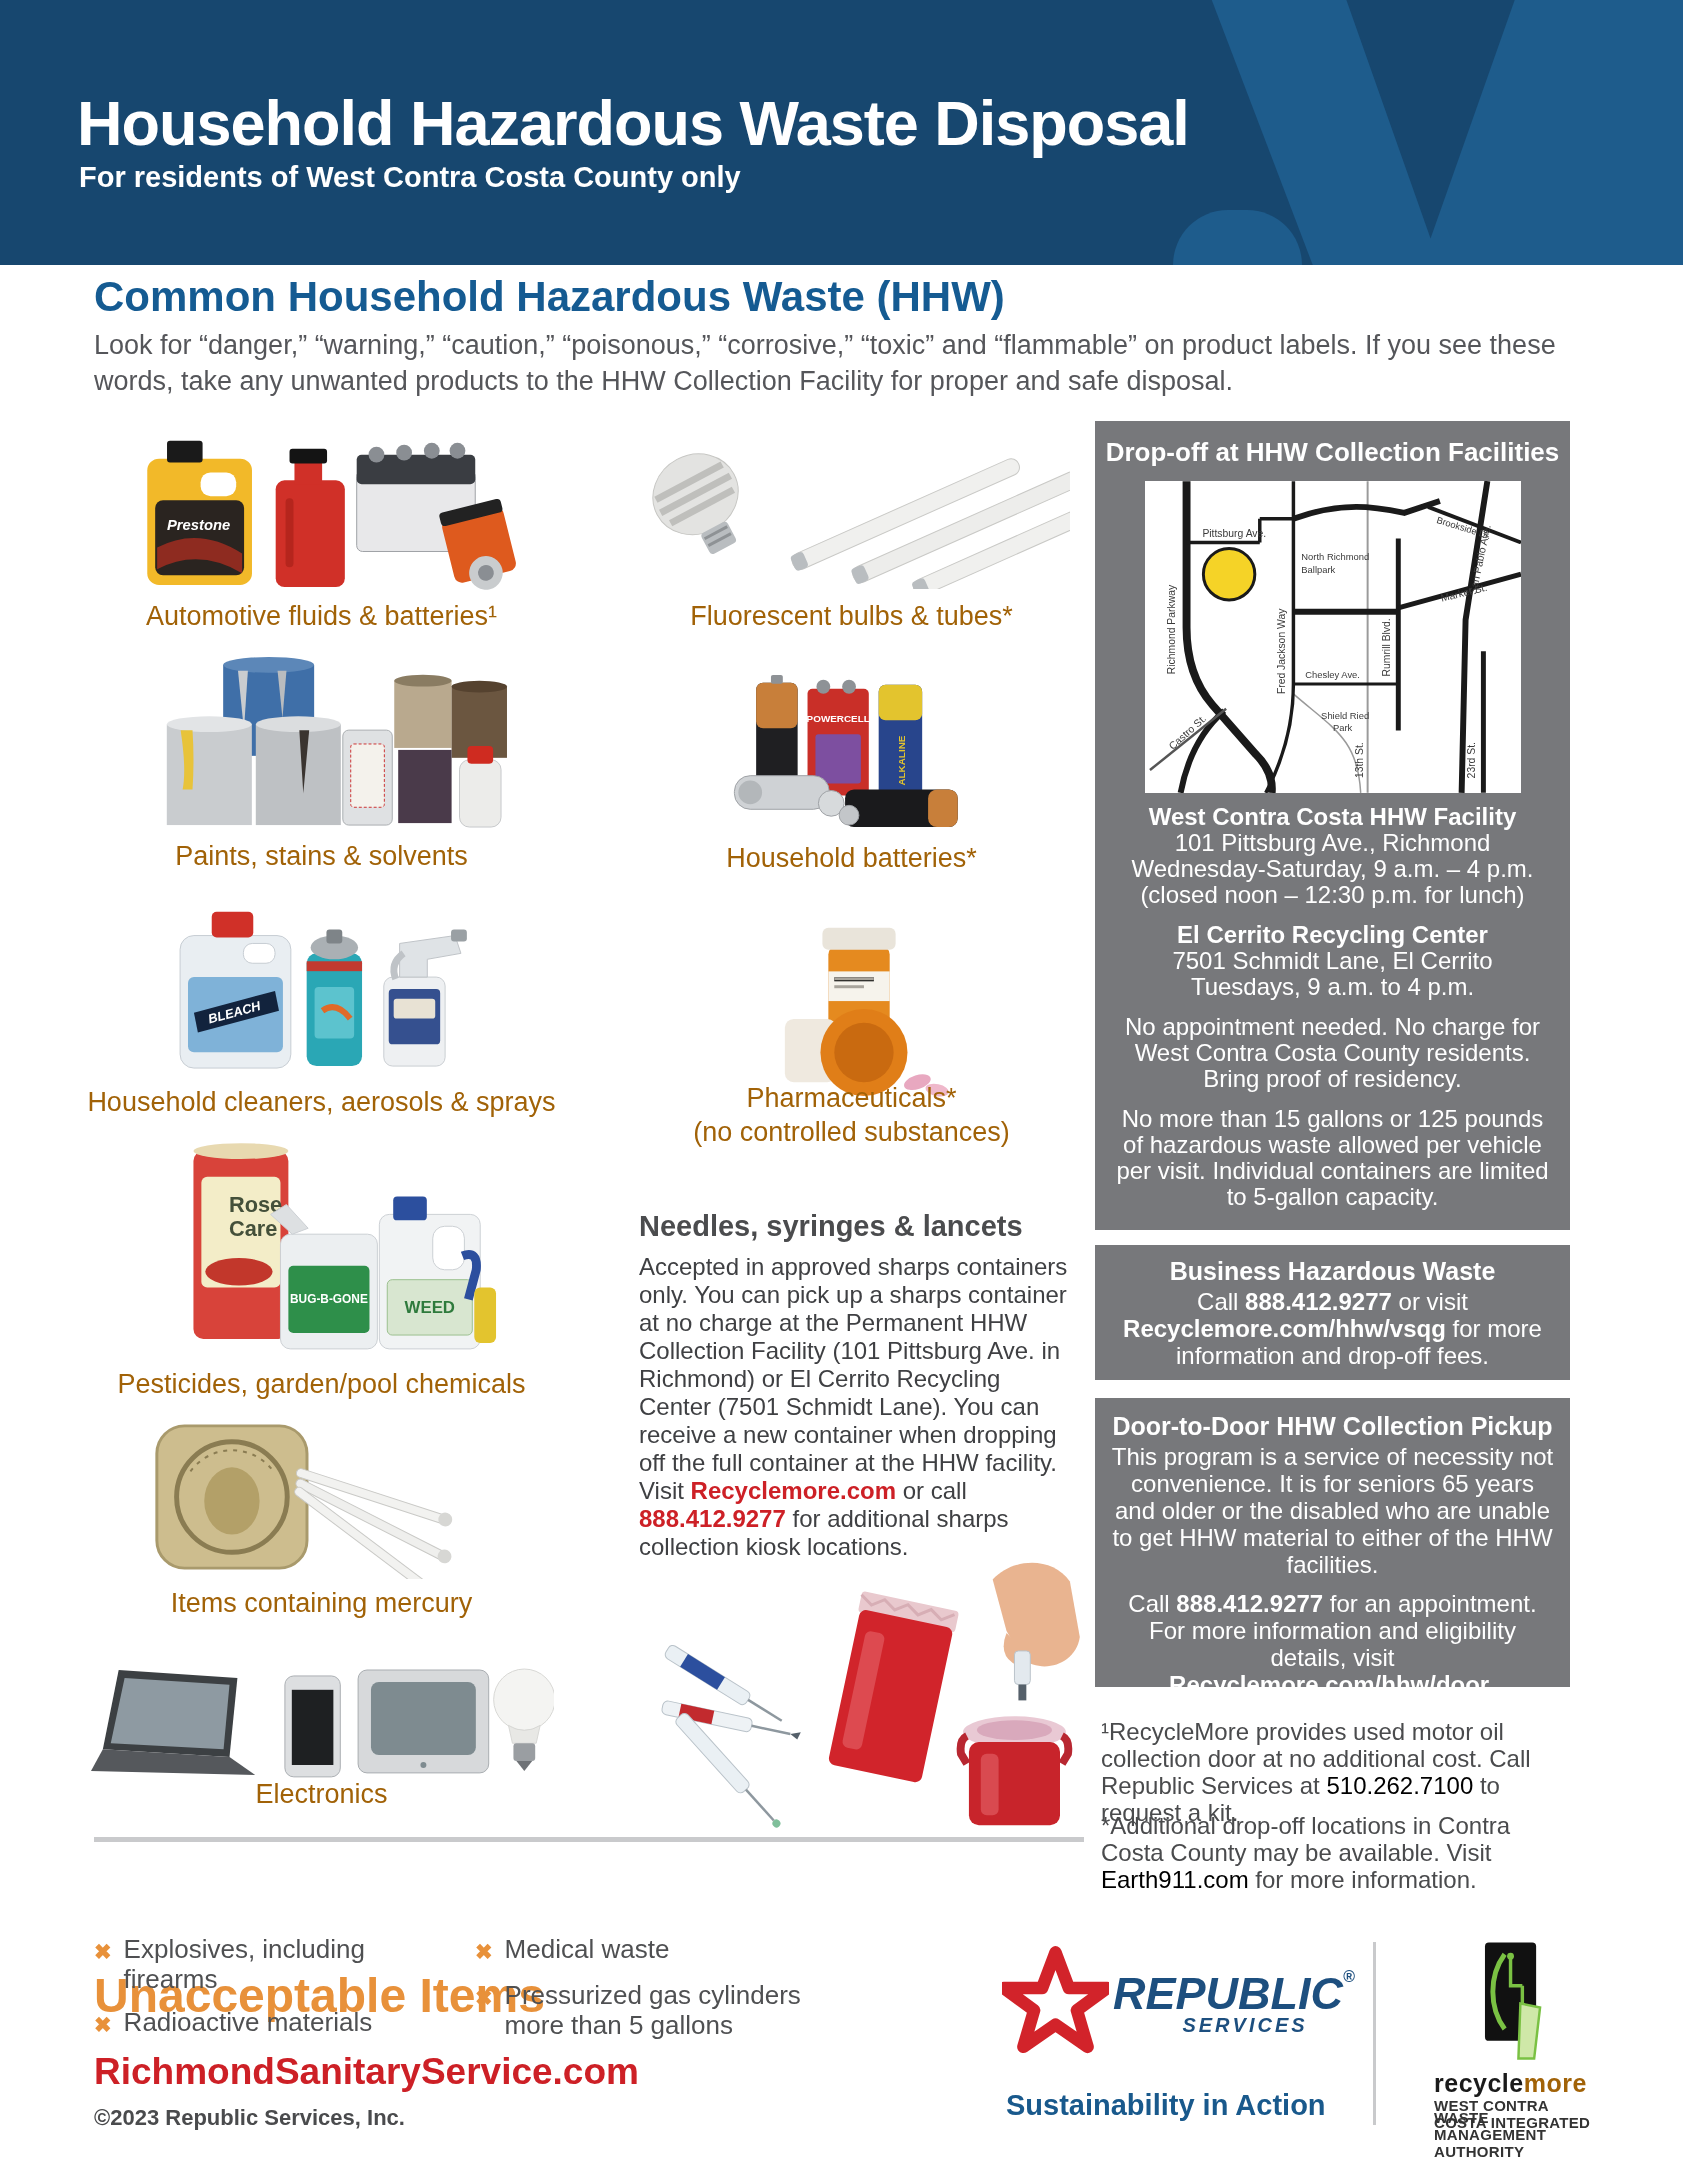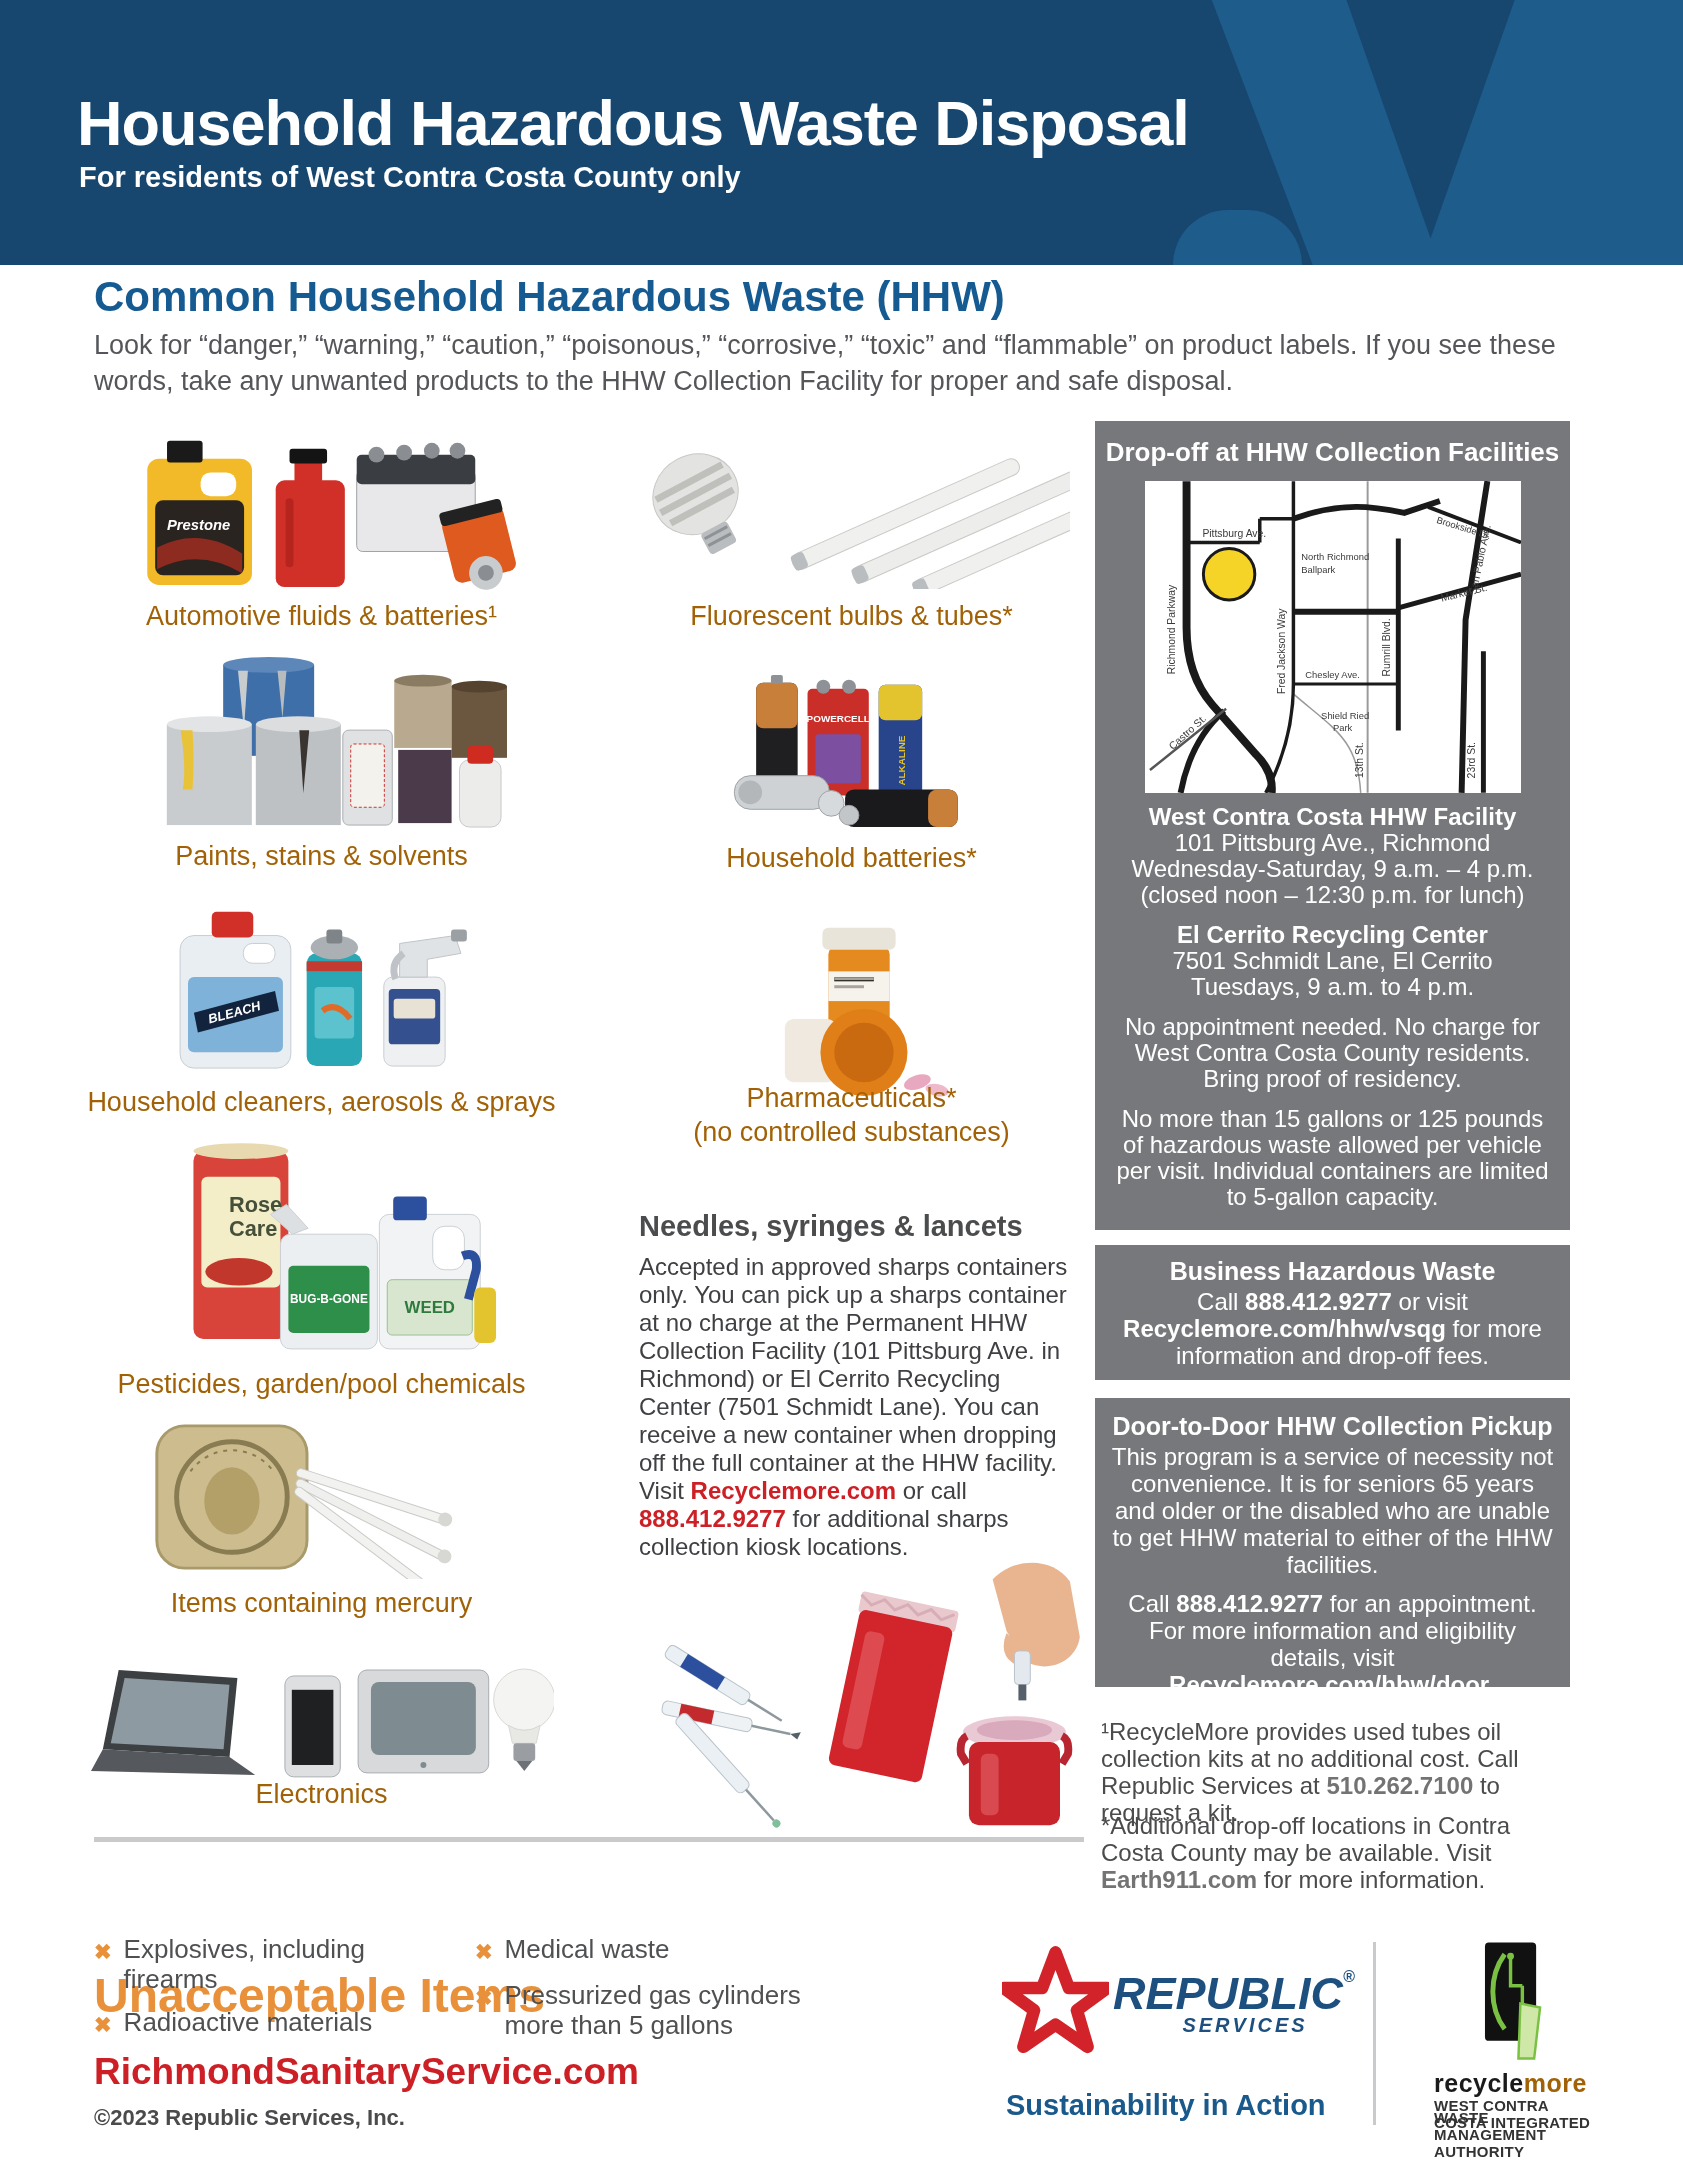--- a/index.html
+++ b/index.html
@@ -46,21 +46,21 @@
   .sb-body{font-size:24px;line-height:27px;margin:2px 0 0;}
   .sb-body2{font-size:24px;line-height:27px;margin:12px 0 0;}
   .sb-strong{font-weight:700;}
   .map-label{font-size:10.5px;fill:#3A3A3A;}
   .map-label-sm{font-size:9.5px;fill:#3A3A3A;}
 
   
   .footnote{position:absolute;left:1101px;width:473px;font-size:24px;line-height:27px;color:#4A4B4D;}
   .fn1{top:1718px;}
   .fn2{top:1812px;}
-  .fn-red{color:#737373;font-weight:700;}
+  .fn-red{color:#000000;font-weight:400;}
 
   
   .divider{position:absolute;left:94px;top:1837px;width:990px;height:5px;background:#C9CACC;}
   .unacc-heading{position:absolute;left:94px;top:1968px;font-size:48px;font-weight:700;color:#E8913A;}
   .unacc-col{position:absolute;top:1934px;list-style:none;margin:0;padding:0;}
   .unacc-col1{left:94px;width:366px;}
   .unacc-col2{left:475px;width:356px;}
   .unacc-col li{display:flex;gap:12px;margin-bottom:13px;font-size:26px;line-height:30px;color:#4F5052;}
   .x-icon{color:#E8913A;font-size:21px;font-weight:700;padding-top:3px;flex:0 0 auto;}
 
@@ -436,21 +436,21 @@
 
   <aside class="sb-box sb-box3">
     <h3 class="sb-title2">Door-to-Door HHW Collection Pickup</h3>
     <p class="sb-body">This program is a service of necessity not convenience. It is for seniors 65 years and older or the disabled who are unable to get HHW material to either of the HHW facilities.</p>
     <p class="sb-body2">
       <span>Call </span><span class="sb-strong">888.412.9277</span><span> for an appointment. For more information and eligibility details, visit </span><span class="sb-strong">Recyclemore.com/hhw/door</span><span>.</span>
     </p>
   </aside>
 
   <p class="footnote fn1" style="margin:0;">
-    <span>¹RecycleMore provides used tubes oil collection kits at no additional cost. Call Republic Services at </span><span class="fn-red">510.262.7100</span><span> to request a kit.</span>
+    <span>¹RecycleMore provides used motor oil collection door at no additional cost. Call Republic Services at </span><span class="fn-red">510.262.7100</span><span> to request a kit.</span>
   </p>
   <p class="footnote fn2" style="margin:0;">
     <span>*Additional drop-off locations in Contra Costa County may be available. Visit </span><span class="fn-red">Earth911.com</span><span> for more information.</span>
   </p>
 
   <div class="divider"></div>
   <h2 class="unacc-heading" style="margin:0;">Unacceptable Items</h2>
   <ul class="unacc-col unacc-col1">
     <li>
       <span class="x-icon">✖</span>

